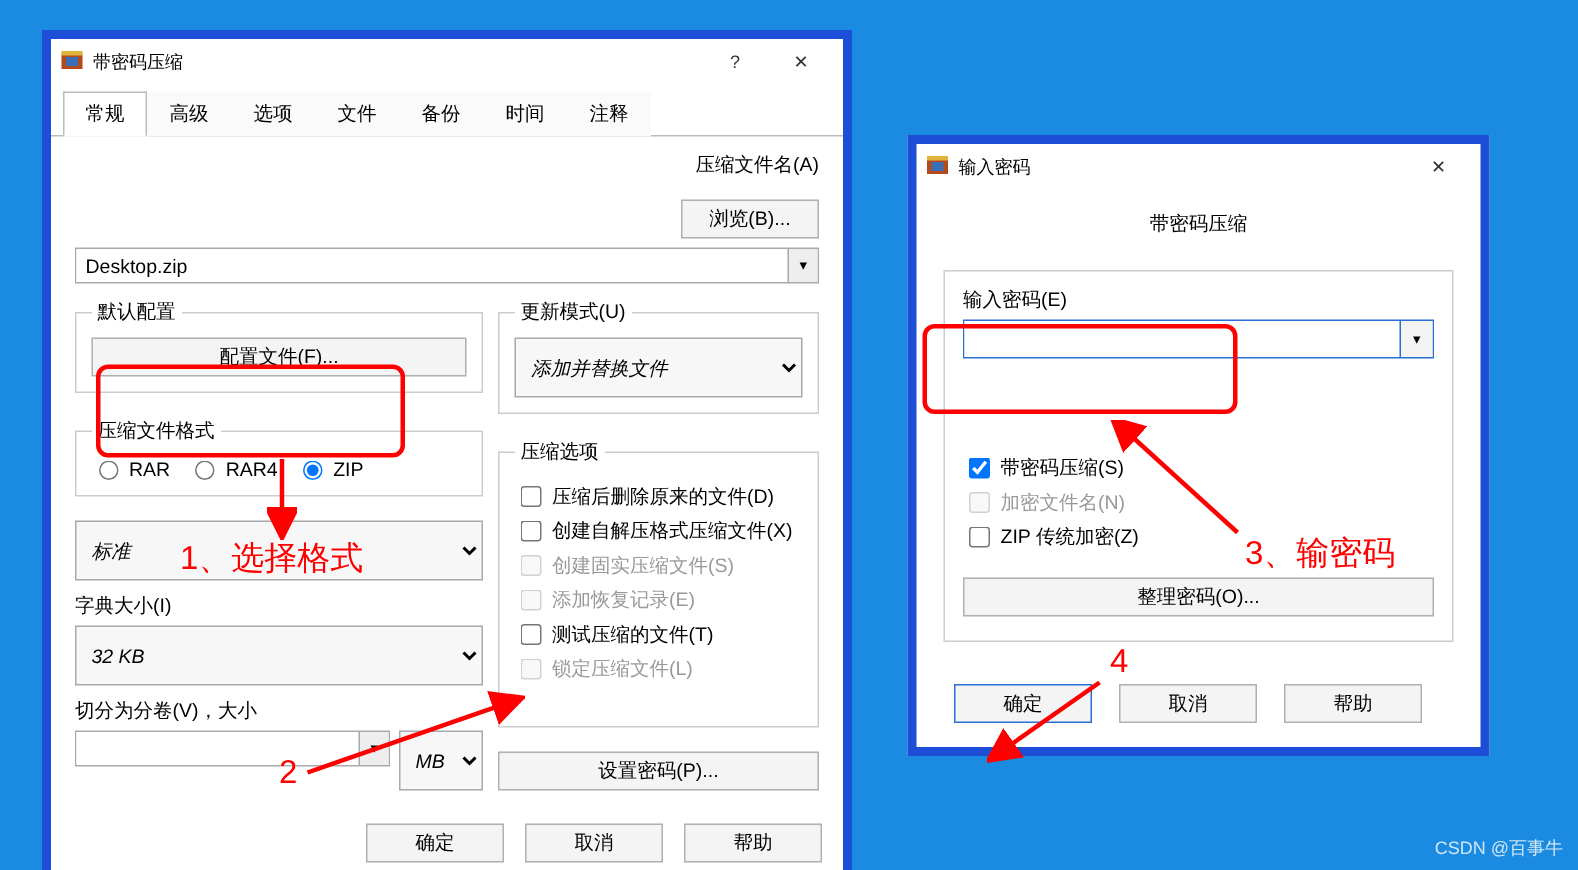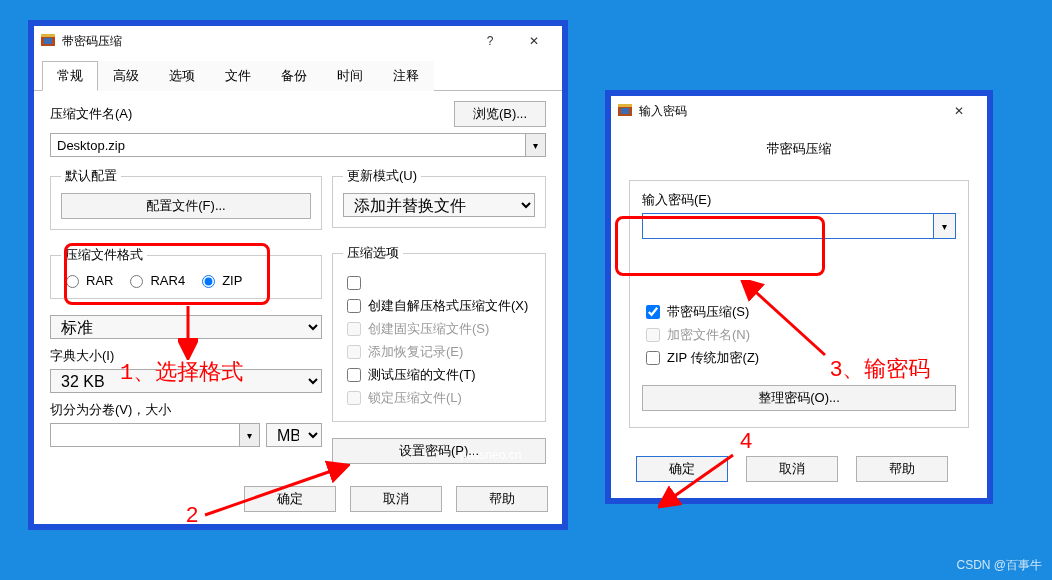--- a/index.html
+++ b/index.html
@@ -21,21 +21,21 @@
   fieldset.group { border:1px solid #ccc; margin:0 0 8px 0; padding:8px 10px 10px 10px; }
   fieldset.group > legend { font-size:13px; padding:0 4px; }
 
   .row { display:flex; gap:10px; }
   .col { flex:1; display:flex; flex-direction:column; gap:8px; }
 
   label.lbl { font-size:13px; display:block; margin-bottom:4px; }
   .btn { height:26px; background:#f4f4f4; border:1px solid #b0b0b0; font-size:13px; cursor:pointer; display:inline-flex; align-items:center; justify-content:center; padding:0 14px; }
   .btn.wide { width:100%; }
 
-  .textinput, select.sel { height:24px; width:100%; border:1px solid #aaa; background:#fff; font-size:16px; padding:0 6px; }
+  .textinput, select.sel { height:40px; width:100%; border:1px solid #aaa; background:#fff; font-size:13px; padding:0 6px;font-style:italic; }
   select.sel { background:#f7f7f7; }
   .combo { display:flex; border:1px solid #aaa; height:24px; }
   .combo .cb-in { flex:1; border:none; padding:0 6px; font-size:13px; outline:none; }
   .combo .cb-btn { width:20px; background:#eee; border-left:1px solid #aaa; display:flex; align-items:center; justify-content:center; font-size:10px; cursor:pointer; }
 
   .radiogrp { display:flex; gap:12px; align-items:center; }
   .radiogrp label, .chk label { font-size:13px; display:inline-flex; align-items:center; gap:4px; }
   .chk { display:flex; align-items:center; gap:4px; margin:3px 0; }
   .chk.disabled { color:#999; }
   .chk input[type=checkbox] { width:14px; height:14px; }
@@ -76,21 +76,21 @@
     <div class="tab active">常规</div>
     <div class="tab">高级</div>
     <div class="tab">选项</div>
     <div class="tab">文件</div>
     <div class="tab">备份</div>
     <div class="tab">时间</div>
     <div class="tab">注释</div>
   </div>
 
   <div class="body">
-    <div style="display:flex; align-items:flex-end; gap:10px; margin-bottom:6px;">
+    <div style="display:flex; align-items:flex-end; gap:10px; margin-bottom:6px;flex-direction:column;">
       <label class="lbl" style="flex:1;">压缩文件名(A)</label>
       <button class="btn" style="width:92px;">浏览(B)...</button>
     </div>
     <div class="combo">
       <input class="cb-in" value="Desktop.zip" style="">
       <div class="cb-btn">▾</div>
     </div>
 
     <div class="row" style="margin-top:10px;">
 
@@ -140,20 +140,21 @@
       <div class="col">
         <fieldset class="group">
           <legend>更新模式(U)</legend>
           <select class="sel"><option>添加并替换文件</option></select>
         </fieldset>
 
         <fieldset class="group" style="flex:1;">
           <legend>压缩选项</legend>
           <div class="chk">
               <input type="checkbox" style="">
+              <span>压缩后删除原来的文件(D)</span>
             </div>
           <div class="chk">
               <input type="checkbox" style="">
               <span>创建自解压格式压缩文件(X)</span>
             </div>
           <div class="chk disabled">
               <input type="checkbox" disabled="" style="">
               <span>创建固实压缩文件(S)</span>
             </div>
           <div class="chk disabled">
@@ -230,21 +231,21 @@
   <div class="footer-btns" style="justify-content:center; gap:18px; padding-bottom:16px;">
     <button class="btn" style="border-color:#2a6fd6;">确定</button>
     <button class="btn">取消</button>
     <button class="btn">帮助</button>
   </div>
 </div>
 
 <div class="hl-red" style="left:64px; top:243px; width:206px; height:62px;"></div>
 <div class="hl-red" style="left:615px; top:216px; width:210px; height:60px;"></div>
 
-<div class="anno" style="left:120px; top:357px;font-family:Liberation Mono, monospace;">1、选择格式</div>
+<div class="anno" style="left:120px; top:357px;">1、选择格式</div>
 <div class="anno" style="left:186px; top:502px;">2</div>
 <div class="anno" style="left:830px; top:354px;">3、输密码</div>
 <div class="anno" style="left:740px; top:428px;">4</div>
 
 <svg class="arrow" style="left:178px; top:306px;" width="20" height="54">
   <defs>
       <marker id="ah1" markerWidth="8" markerHeight="8" refX="4" refY="4" orient="auto">
         <path d="M0,0 L8,4 L0,8 Z" fill="#ff0000"></path>
       </marker>
     </defs>

